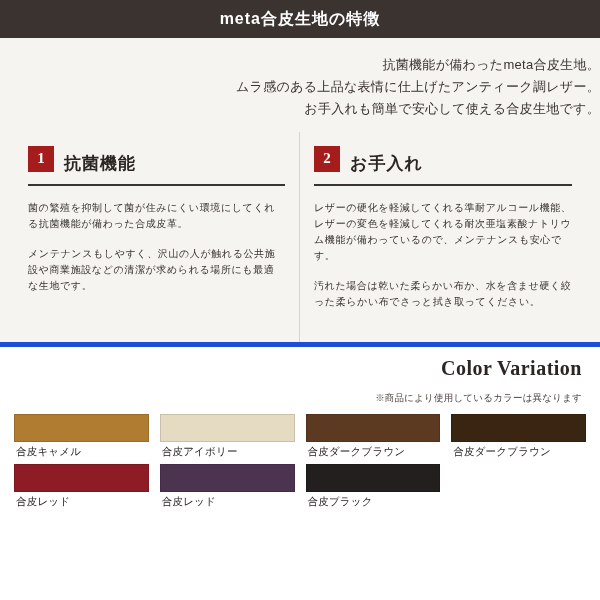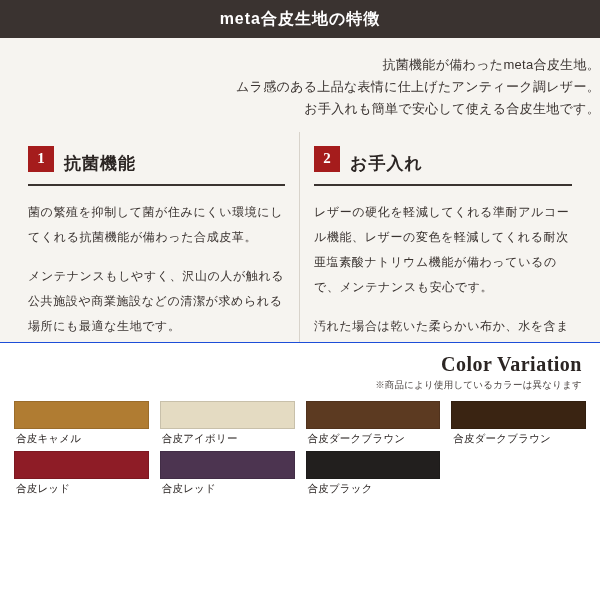--- a/index.html
+++ b/index.html
@@ -76,51 +76,51 @@
     font-family: "Liberation Serif", serif;
   }
   .col-title {
     font-size: 17px;
     font-weight: bold;
     color: #2b2523;
     letter-spacing: 1px;
     margin-top: 10px;
   }
   .para {
-    font-size: 12px;
-    line-height: 25px;
+    font-size: 10px;
+    line-height: 16px;
     color: #3a3330;
     letter-spacing: 0.6px;
     margin-bottom: 14px;
   }
 
   
   .cv-section {
     position: absolute;
     left: 0; right: 0; bottom: 0;
     height: 162px;
     background: #ffffff;
-    border-top: 1px solid #1d4ed8;
+    border-top: 5px solid #1d4ed8;
     padding: 10px 14px 0 14px;
   }
   .cv-head {
     text-align: right;
     padding-right: 4px;
   }
   .cv-title {
     font-size: 20px;
     font-weight: bold;
     color: #2b2523;
     font-family: "Liberation Serif", serif;
     letter-spacing: 0.5px;
   }
   .cv-note {
     font-size: 9.5px;
     color: #4a4340;
-    margin-top: 3px;
+    margin-top: 12px;
     letter-spacing: 0.2px;
     font-family: Liberation Serif, serif;
   }
   .swatch-grid {
     margin-top: 9px;
     display: grid;
     grid-template-columns: repeat(4, 1fr);
     column-gap: 11px;
     row-gap: 3px;
   }

